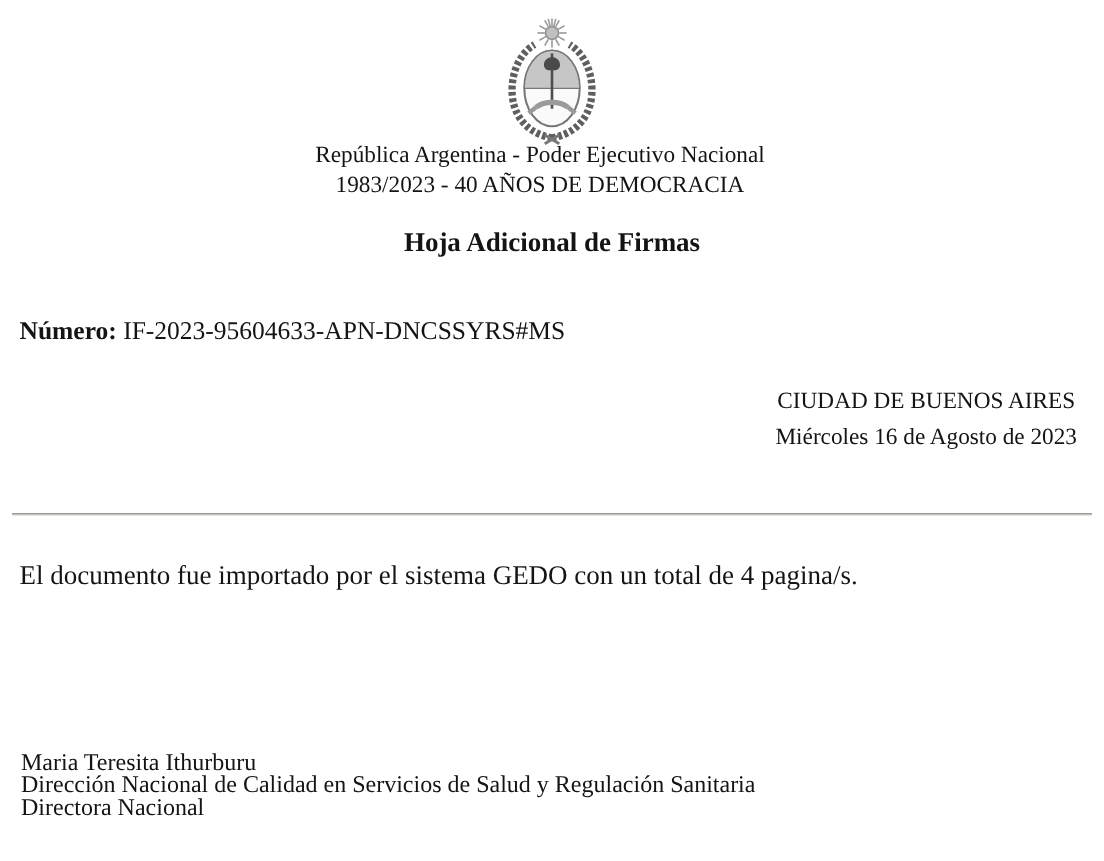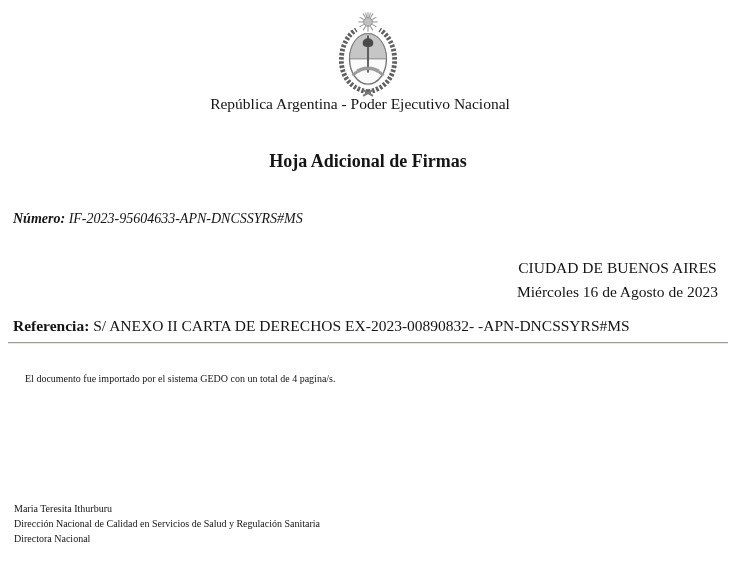--- a/index.html
+++ b/index.html
@@ -28,22 +28,21 @@
     position: absolute;
     top: 151px; left: 0; width: 736px;
     text-align: center;
     font-weight: bold;
     font-size: 18px;
     line-height: 21px;
   }
   .numero {
     position: absolute;
     top: 211px; left: 13px;
-    font-size: 14px;
-    font-style: italic;
+    font-size: 17px;
   }
   .numero .lbl { font-weight: bold; }
   .citydate {
     position: absolute;
     top: 256px; right: 18px;
     text-align: center;
     font-size: 15.5px;
     line-height: 23.5px;
   }
   .referencia {
@@ -55,27 +54,26 @@
   .rule {
     position: absolute;
     top: 342px; left: 8px;
     width: 720px; height: 1px;
     background: #9e9a96;
     border-bottom: 1px solid #e7e5e3;
   }
   .bodytext {
     position: absolute;
     top: 373px; left: 13px; right: 18px;
-    font-size: 10px;
-    margin-left: 12px;
+    font-size: 18px;
   }
   .signature {
     position: absolute;
     top: 501px; left: 14px;
-    font-size: 10px;
+    font-size: 16px;
     line-height: 15px;
   }
   .sig-line { white-space: nowrap; }
 </style>
 </head>
 <body>
 
 <div class="page">
 
   <div class="crest">
@@ -112,40 +110,37 @@
       <path d="M24,61 C30,56.5 40,56.5 46,61" fill="none" stroke="#9a9a9a" stroke-width="3.6"></path>
       <line x1="24" y1="61" x2="19" y2="65" stroke="#9a9a9a" stroke-width="3"></line>
       <line x1="46" y1="61" x2="51" y2="65" stroke="#9a9a9a" stroke-width="3"></line>
 
       <path d="M30,80 L40,86 M40,80 L30,86" stroke="#777777" stroke-width="2" fill="none"></path>
     </svg>
   </div>
 
   <div class="org">
     <div>República Argentina - Poder Ejecutivo Nacional</div>
+    <div>1983/2023 - 40 AÑOS DE DEMOCRACIA</div>
   </div>
 
   <div class="titles">
     <div>Hoja Adicional de Firmas</div>
   </div>
 
   <div class="numero">
     <span class="lbl">Número:</span>
     <span>IF-2023-95604633-APN-DNCSSYRS#MS</span>
   </div>
 
   <div class="citydate">
     <div>CIUDAD DE BUENOS AIRES</div>
     <div>Miércoles 16 de Agosto de 2023</div>
   </div>
 
-  <div class="referencia">
-    <span class="lbl">Referencia:</span>
-    <span>S/ ANEXO II CARTA DE DERECHOS EX-2023-00890832- -APN-DNCSSYRS#MS</span>
-  </div>
 
   <div class="rule"></div>
 
   <div class="bodytext">El documento fue importado por el sistema GEDO con un total de 4 pagina/s.</div>
 
   <div class="signature">
     <div class="sig-line">Maria Teresita Ithurburu</div>
     <div class="sig-line">Dirección Nacional de Calidad en Servicios de Salud y Regulación Sanitaria</div>
     <div class="sig-line">Directora Nacional</div>
   </div>

